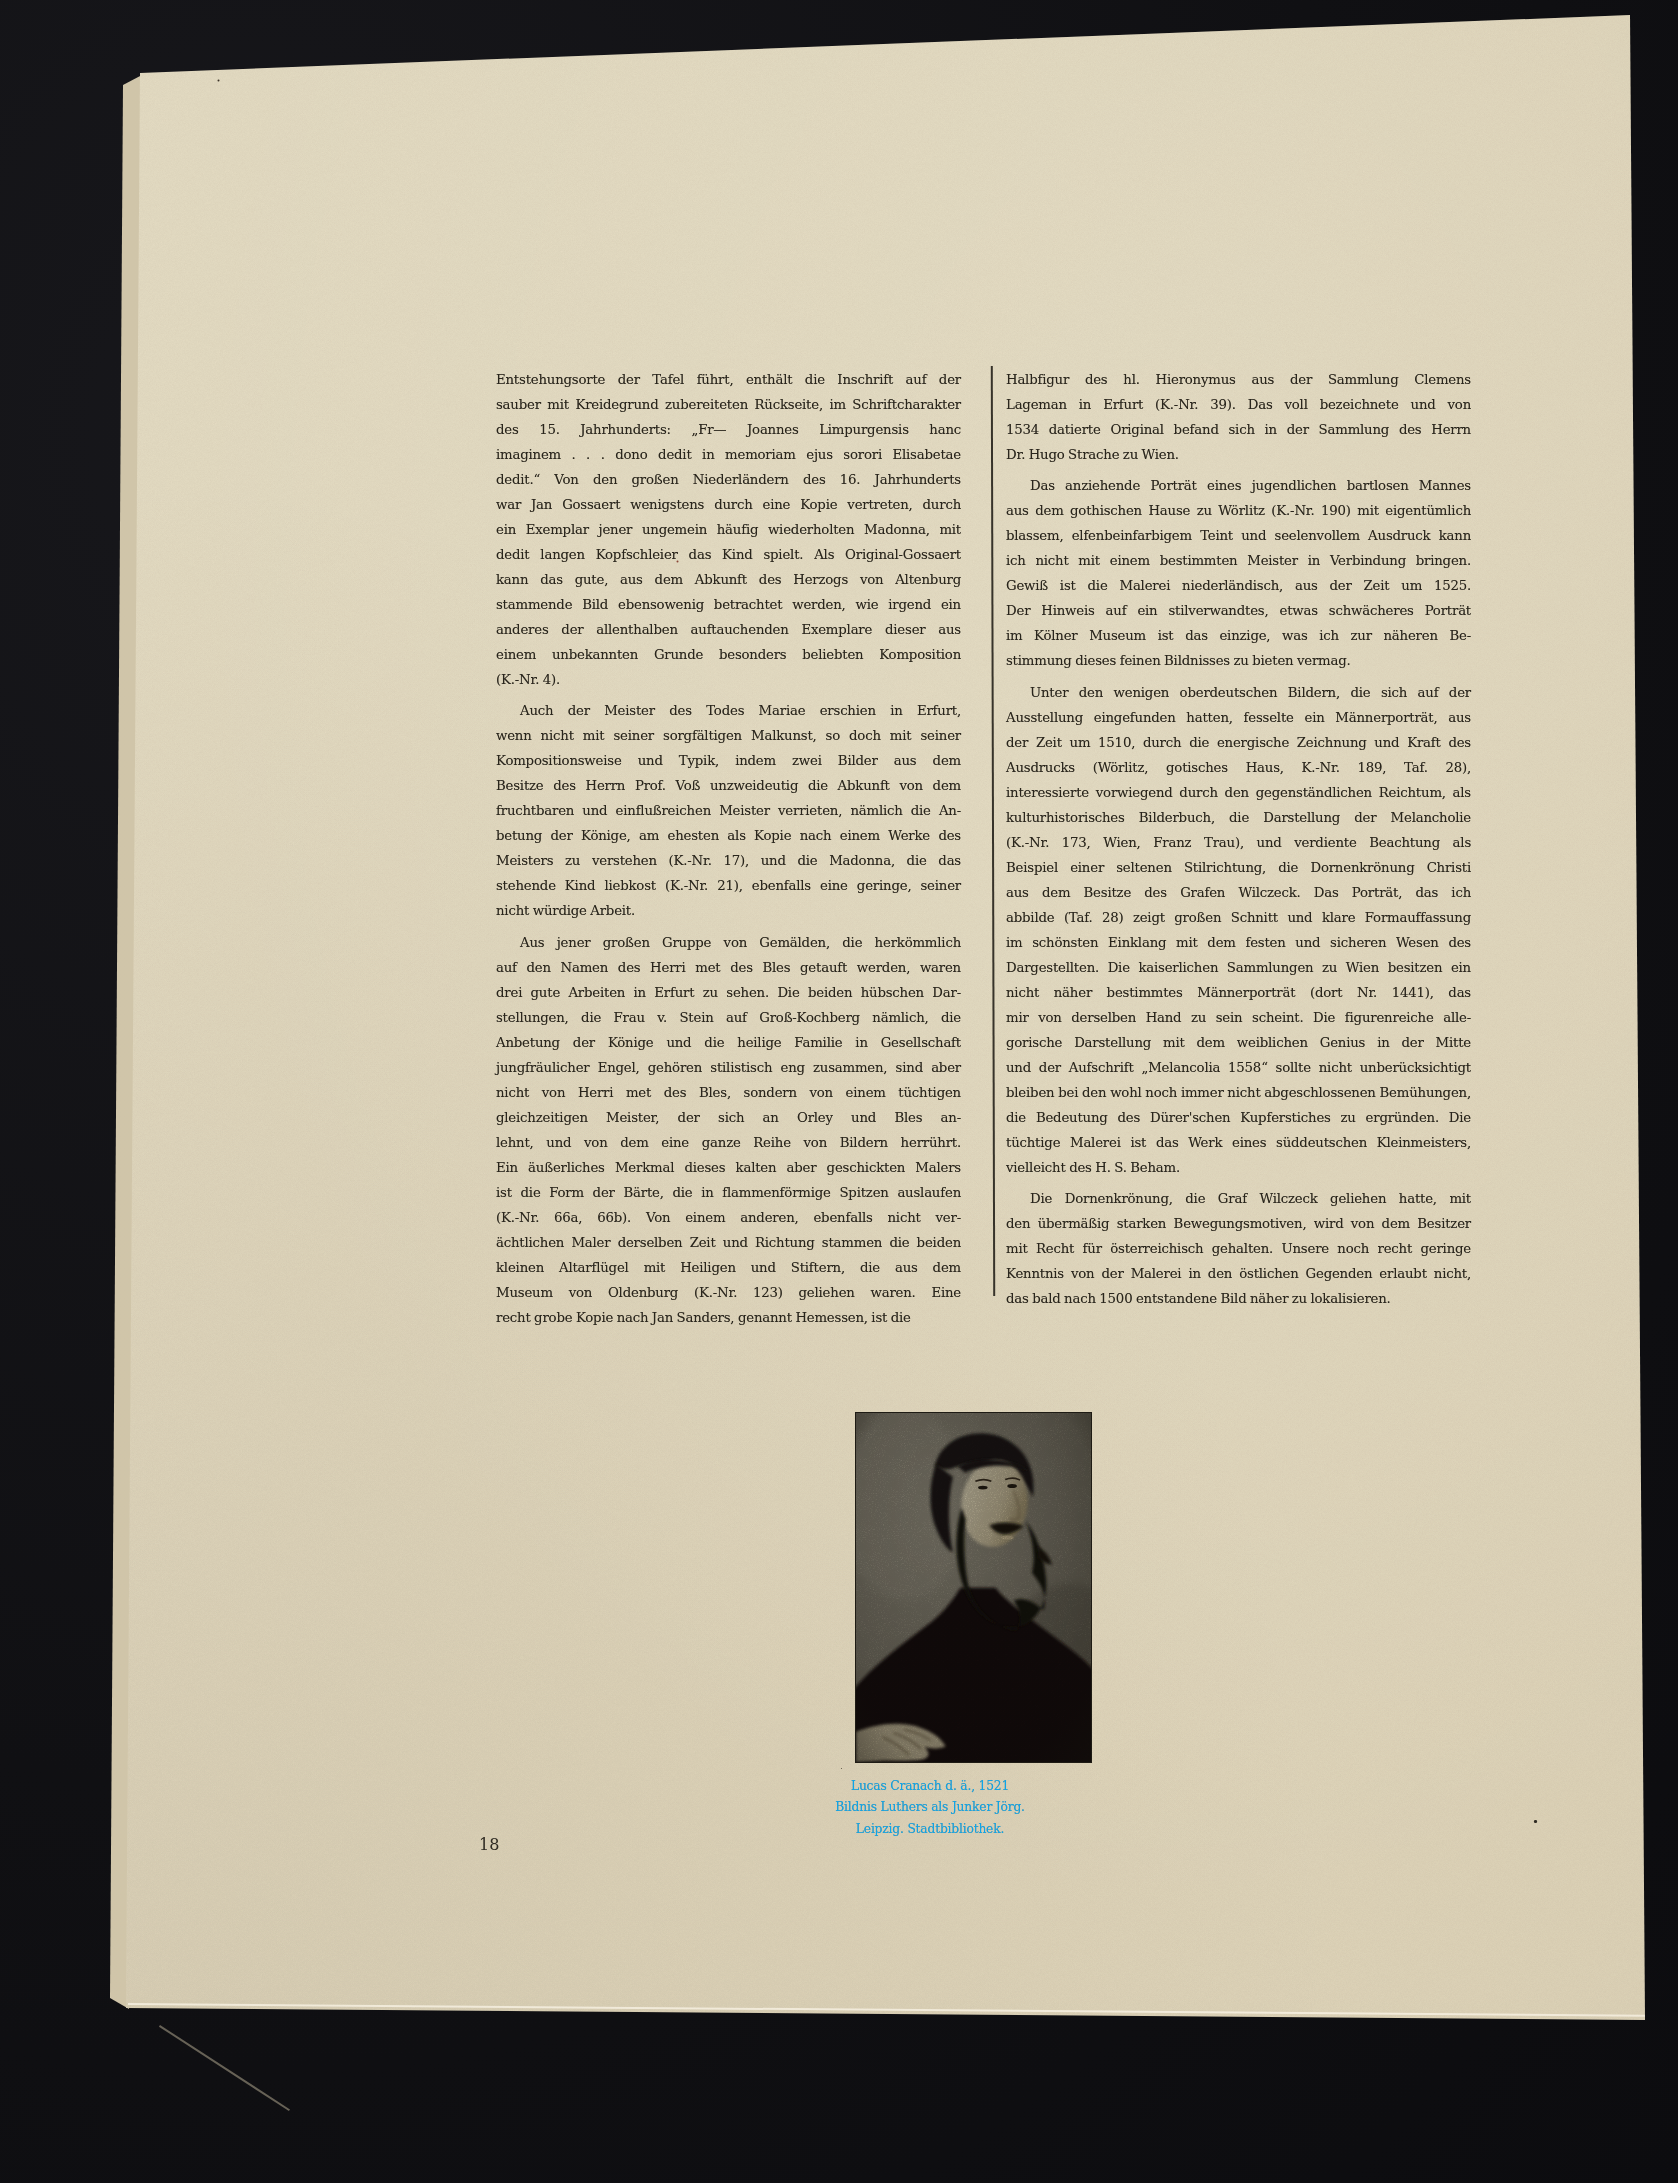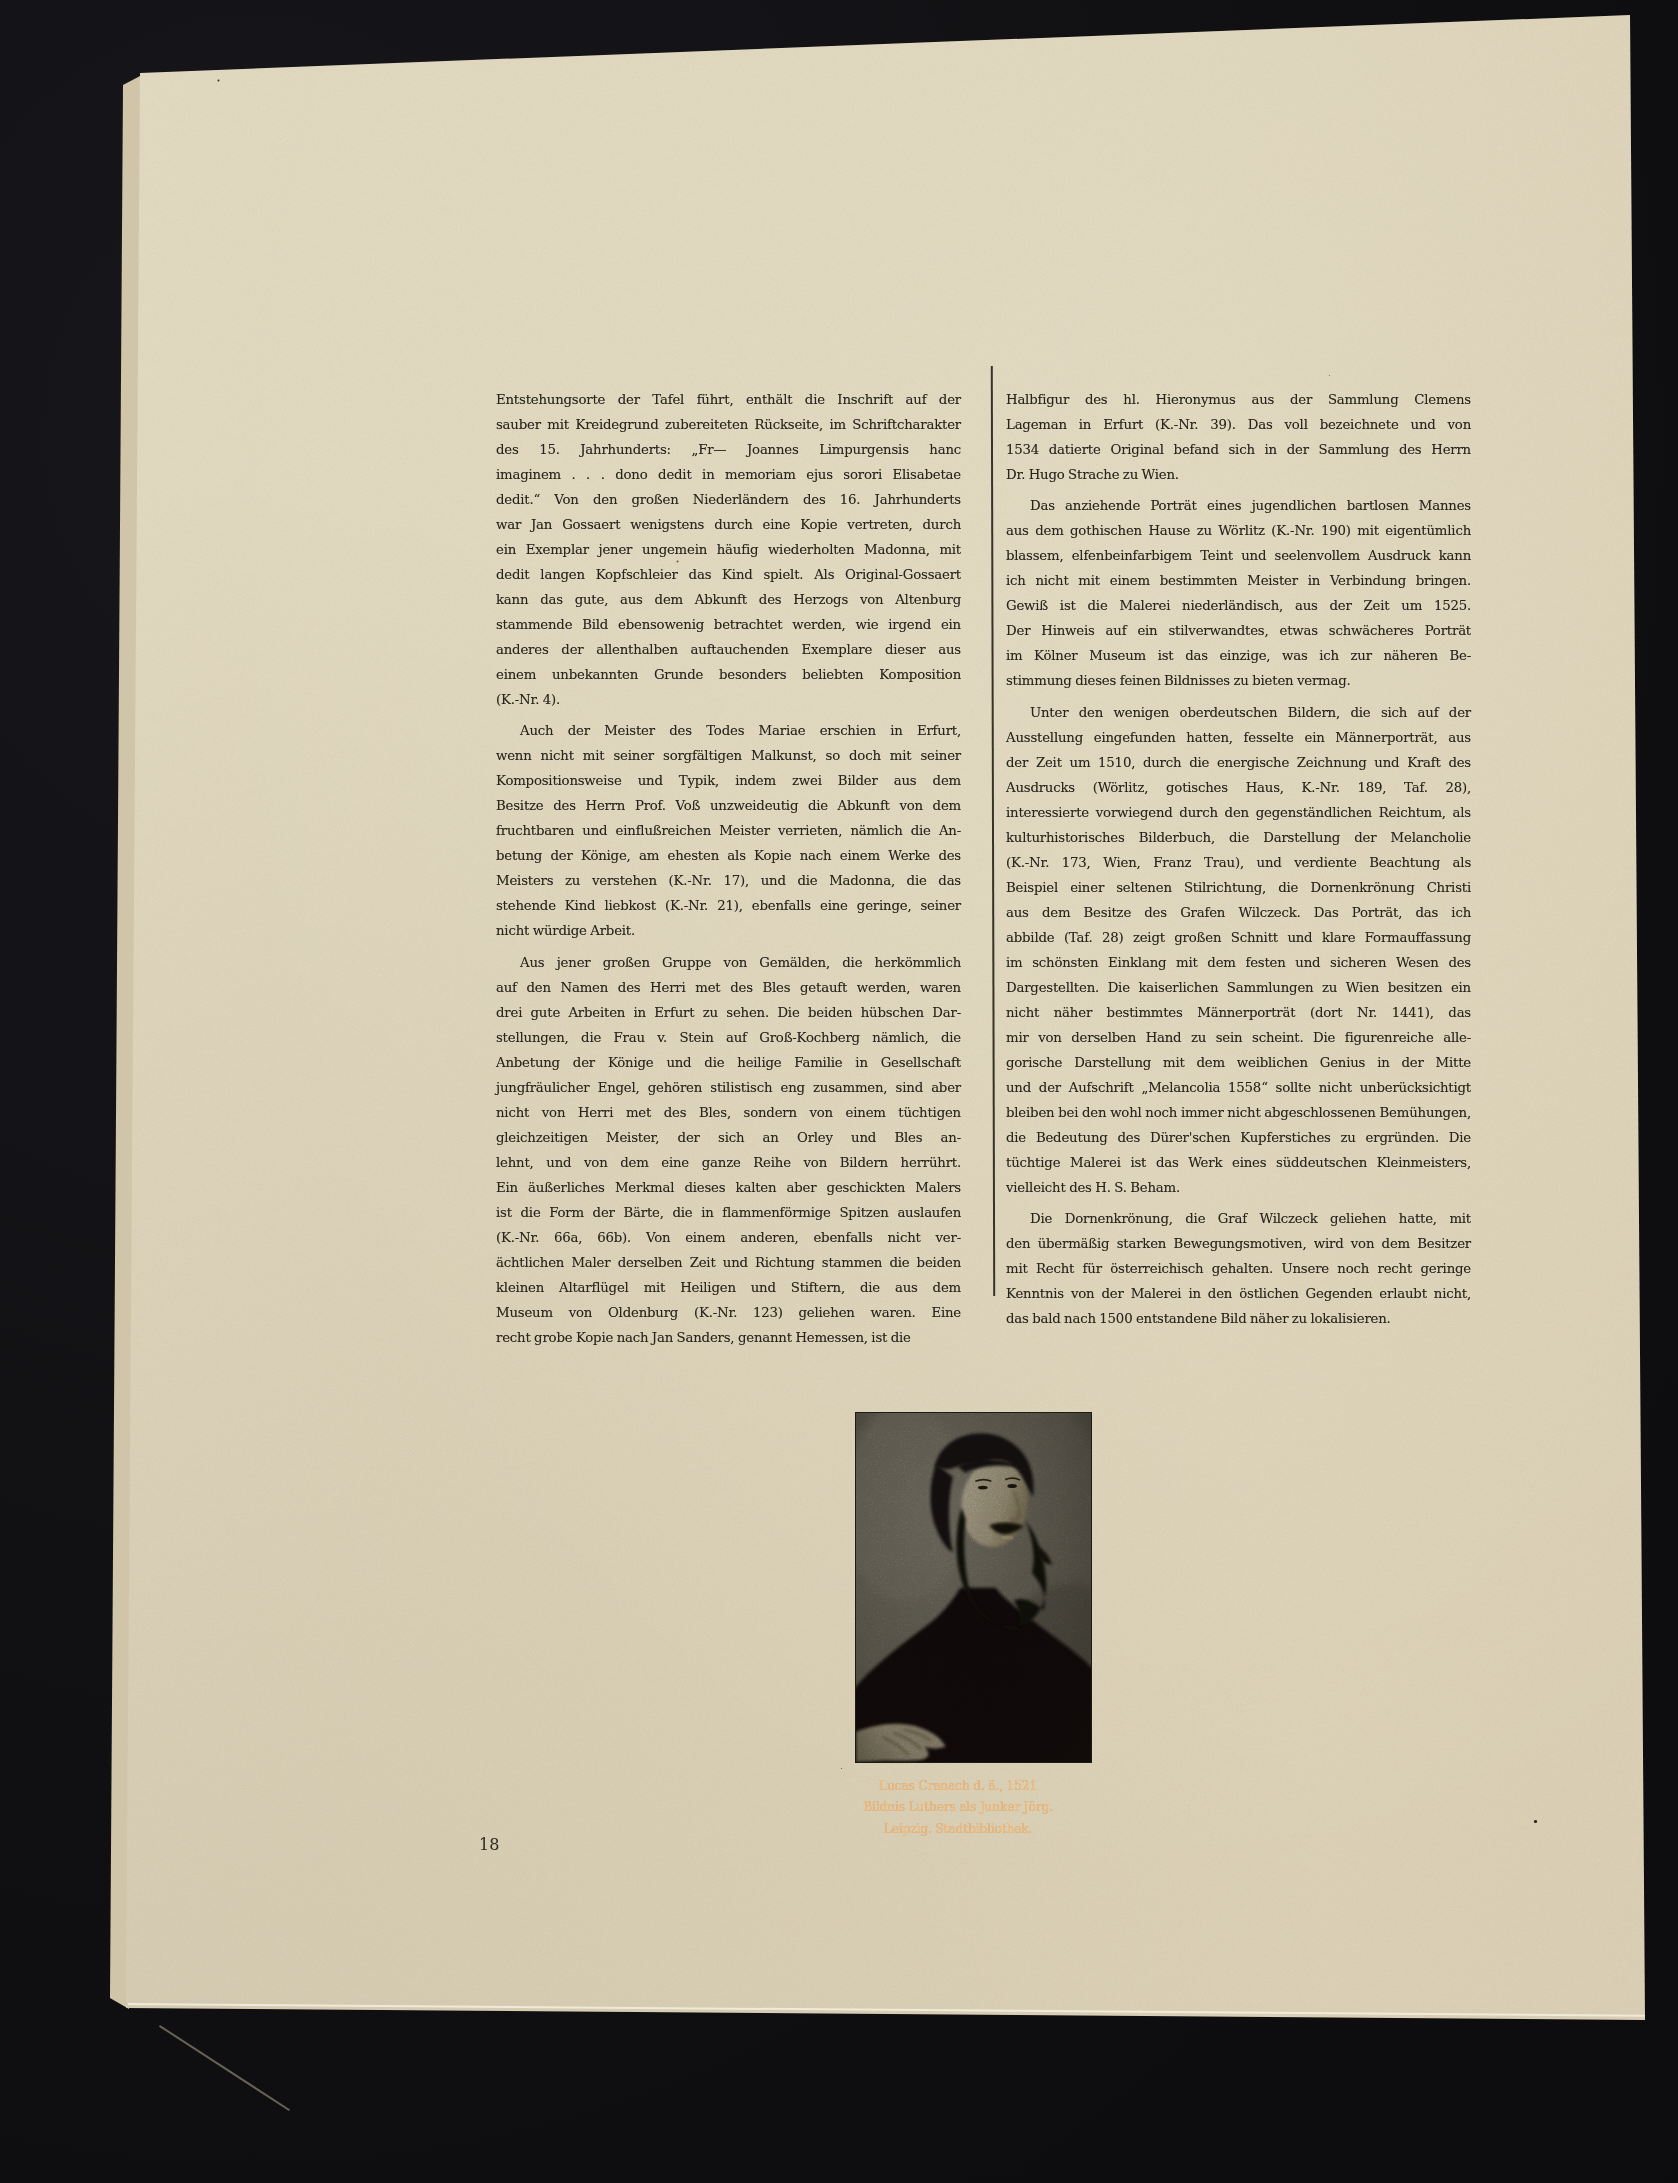--- a/index.html
+++ b/index.html
@@ -37,43 +37,43 @@
   .specks{position:absolute;left:0;top:0;width:1.1px;height:1.1px;border-radius:50%;
     box-shadow:
       218px 80px 0 0.5px #3a3127,
       677px 561px 0 0.5px #8a4535,
       1535px 1821px 0 1.1px #2e2a22,
       841px 1768px 0 0 #4a443a,
       1329px 375px 0 0 #6b5f4a;}
   
   .col{position:absolute;top:367px;width:465px;color:#29251c;
     font-size:13.3px;letter-spacing:-0.2px;word-spacing:-0.5px;
-    text-shadow:0 0 0.5px rgba(43,38,29,0.35);margin-top:20px;}
+    text-shadow:0 0 0.5px rgba(43,38,29,0.35);}
   .col-left{left:496px;}
   .col-right{left:1006px;}
   .para{margin:0 0 6.4px 0;}
   .para:last-child{margin-bottom:0;}
   .tl{line-height:25px;height:25px;white-space:nowrap;
     text-align:justify;text-align-last:justify;}
   .tl.last{text-align-last:left;}
   .para.indent .tl:first-child{text-indent:24px;}
   .divider{
     position:absolute;left:992px;top:366px;width:1.6px;height:930px;
     background:#37332a;transform:rotate(-0.15deg);
   }
   
   .plate{
     position:absolute;left:855px;top:1412px;width:235px;height:349px;
     border:1.6px solid #1e1b14;box-sizing:content-box;background:#7b7668;
   }
   .plate svg{display:block;width:100%;height:100%;}
   
   .caption{
-    position:absolute;left:726px;top:1776px;width:464px;
-    color:#fdba74;font-size:12.3px;letter-spacing:-0.2px;
+    position:absolute;left:698px;top:1776px;width:464px;
+    color:#0ea5e9;font-size:12.3px;letter-spacing:-0.2px;
     text-shadow:0 0 0.5px rgba(44,40,32,0.35);
   }
   .caption .cl{line-height:21.3px;text-align:center;white-space:nowrap;}
   
   .pagenum{
     position:absolute;left:479px;top:1837px;color:#2e2a22;
     font-size:16px;line-height:16px;
   }
 </style>
 </head>

